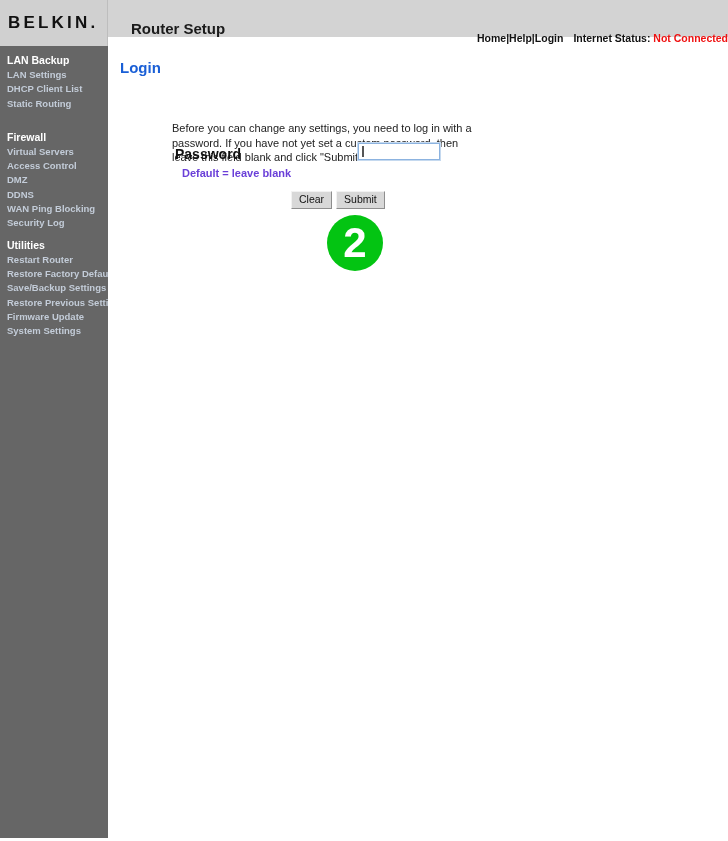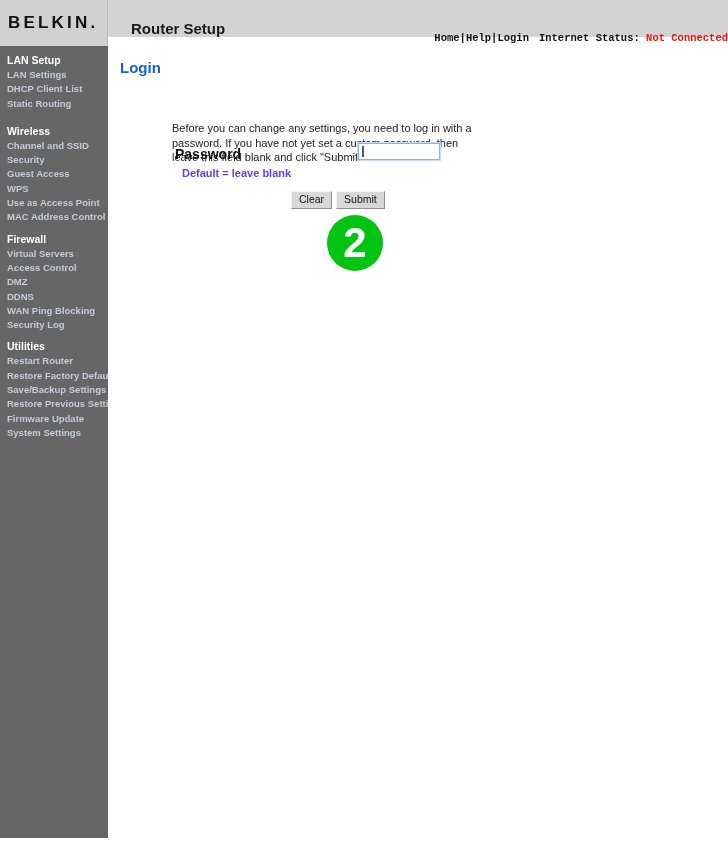--- a/index.html
+++ b/index.html
@@ -49,21 +49,20 @@
     white-space: nowrap;
   }
   .top-links {
     position: absolute;
     right: 0px; top: 32px;
     font-size: 10.5px;
     font-weight: bold;
     color: #111111;
     white-space: nowrap;
     line-height: 12px;
-    font-family: Liberation Mono, monospace;
   }
   .top-links .navlink {
     color: #111111;
     text-decoration: none;
   }
   .top-links .sep { color: #111111; }
   .status-label { margin-left: 10px; color: #111111; }
   .status-value {
     color: #ef1111;
     font-weight: bold;
@@ -208,36 +207,27 @@
   </div>
   <div class="app-title">Router Setup</div>
 
   <div class="top-links">
     <span class="navlink">Home</span><span class="sep">|</span><span class="navlink">Help</span><span class="sep">|</span><span class="navlink">Login</span><span class="status-label">Internet Status:</span> <span class="status-value">Not Connected</span>
   </div>
 </div>
 
 <div class="sidebar" id="sidebar">
     <div class="nav-group">
-      <div class="nav-header">LAN Setup</div>
+      <div class="nav-header">LAN Backup</div>
       <div class="nav-item">LAN Settings</div>
       <div class="nav-item">DHCP Client List</div>
       <div class="nav-item">Static Routing</div>
     </div>
     <div class="group-gap"></div>
     <div class="group-gap"></div>
-    <div class="nav-group">
-      <div class="nav-header">Wireless</div>
-      <div class="nav-item">Channel and SSID</div>
-      <div class="nav-item">Security</div>
-      <div class="nav-item">Guest Access</div>
-      <div class="nav-item">WPS</div>
-      <div class="nav-item">Use as Access Point</div>
-      <div class="nav-item">MAC Address Control</div>
-    </div>
     <div class="group-gap"></div>
     <div class="nav-group">
       <div class="nav-header">Firewall</div>
       <div class="nav-item">Virtual Servers</div>
       <div class="nav-item">Access Control</div>
       <div class="nav-item">DMZ</div>
       <div class="nav-item">DDNS</div>
       <div class="nav-item">WAN Ping Blocking</div>
       <div class="nav-item">Security Log</div>
     </div>

